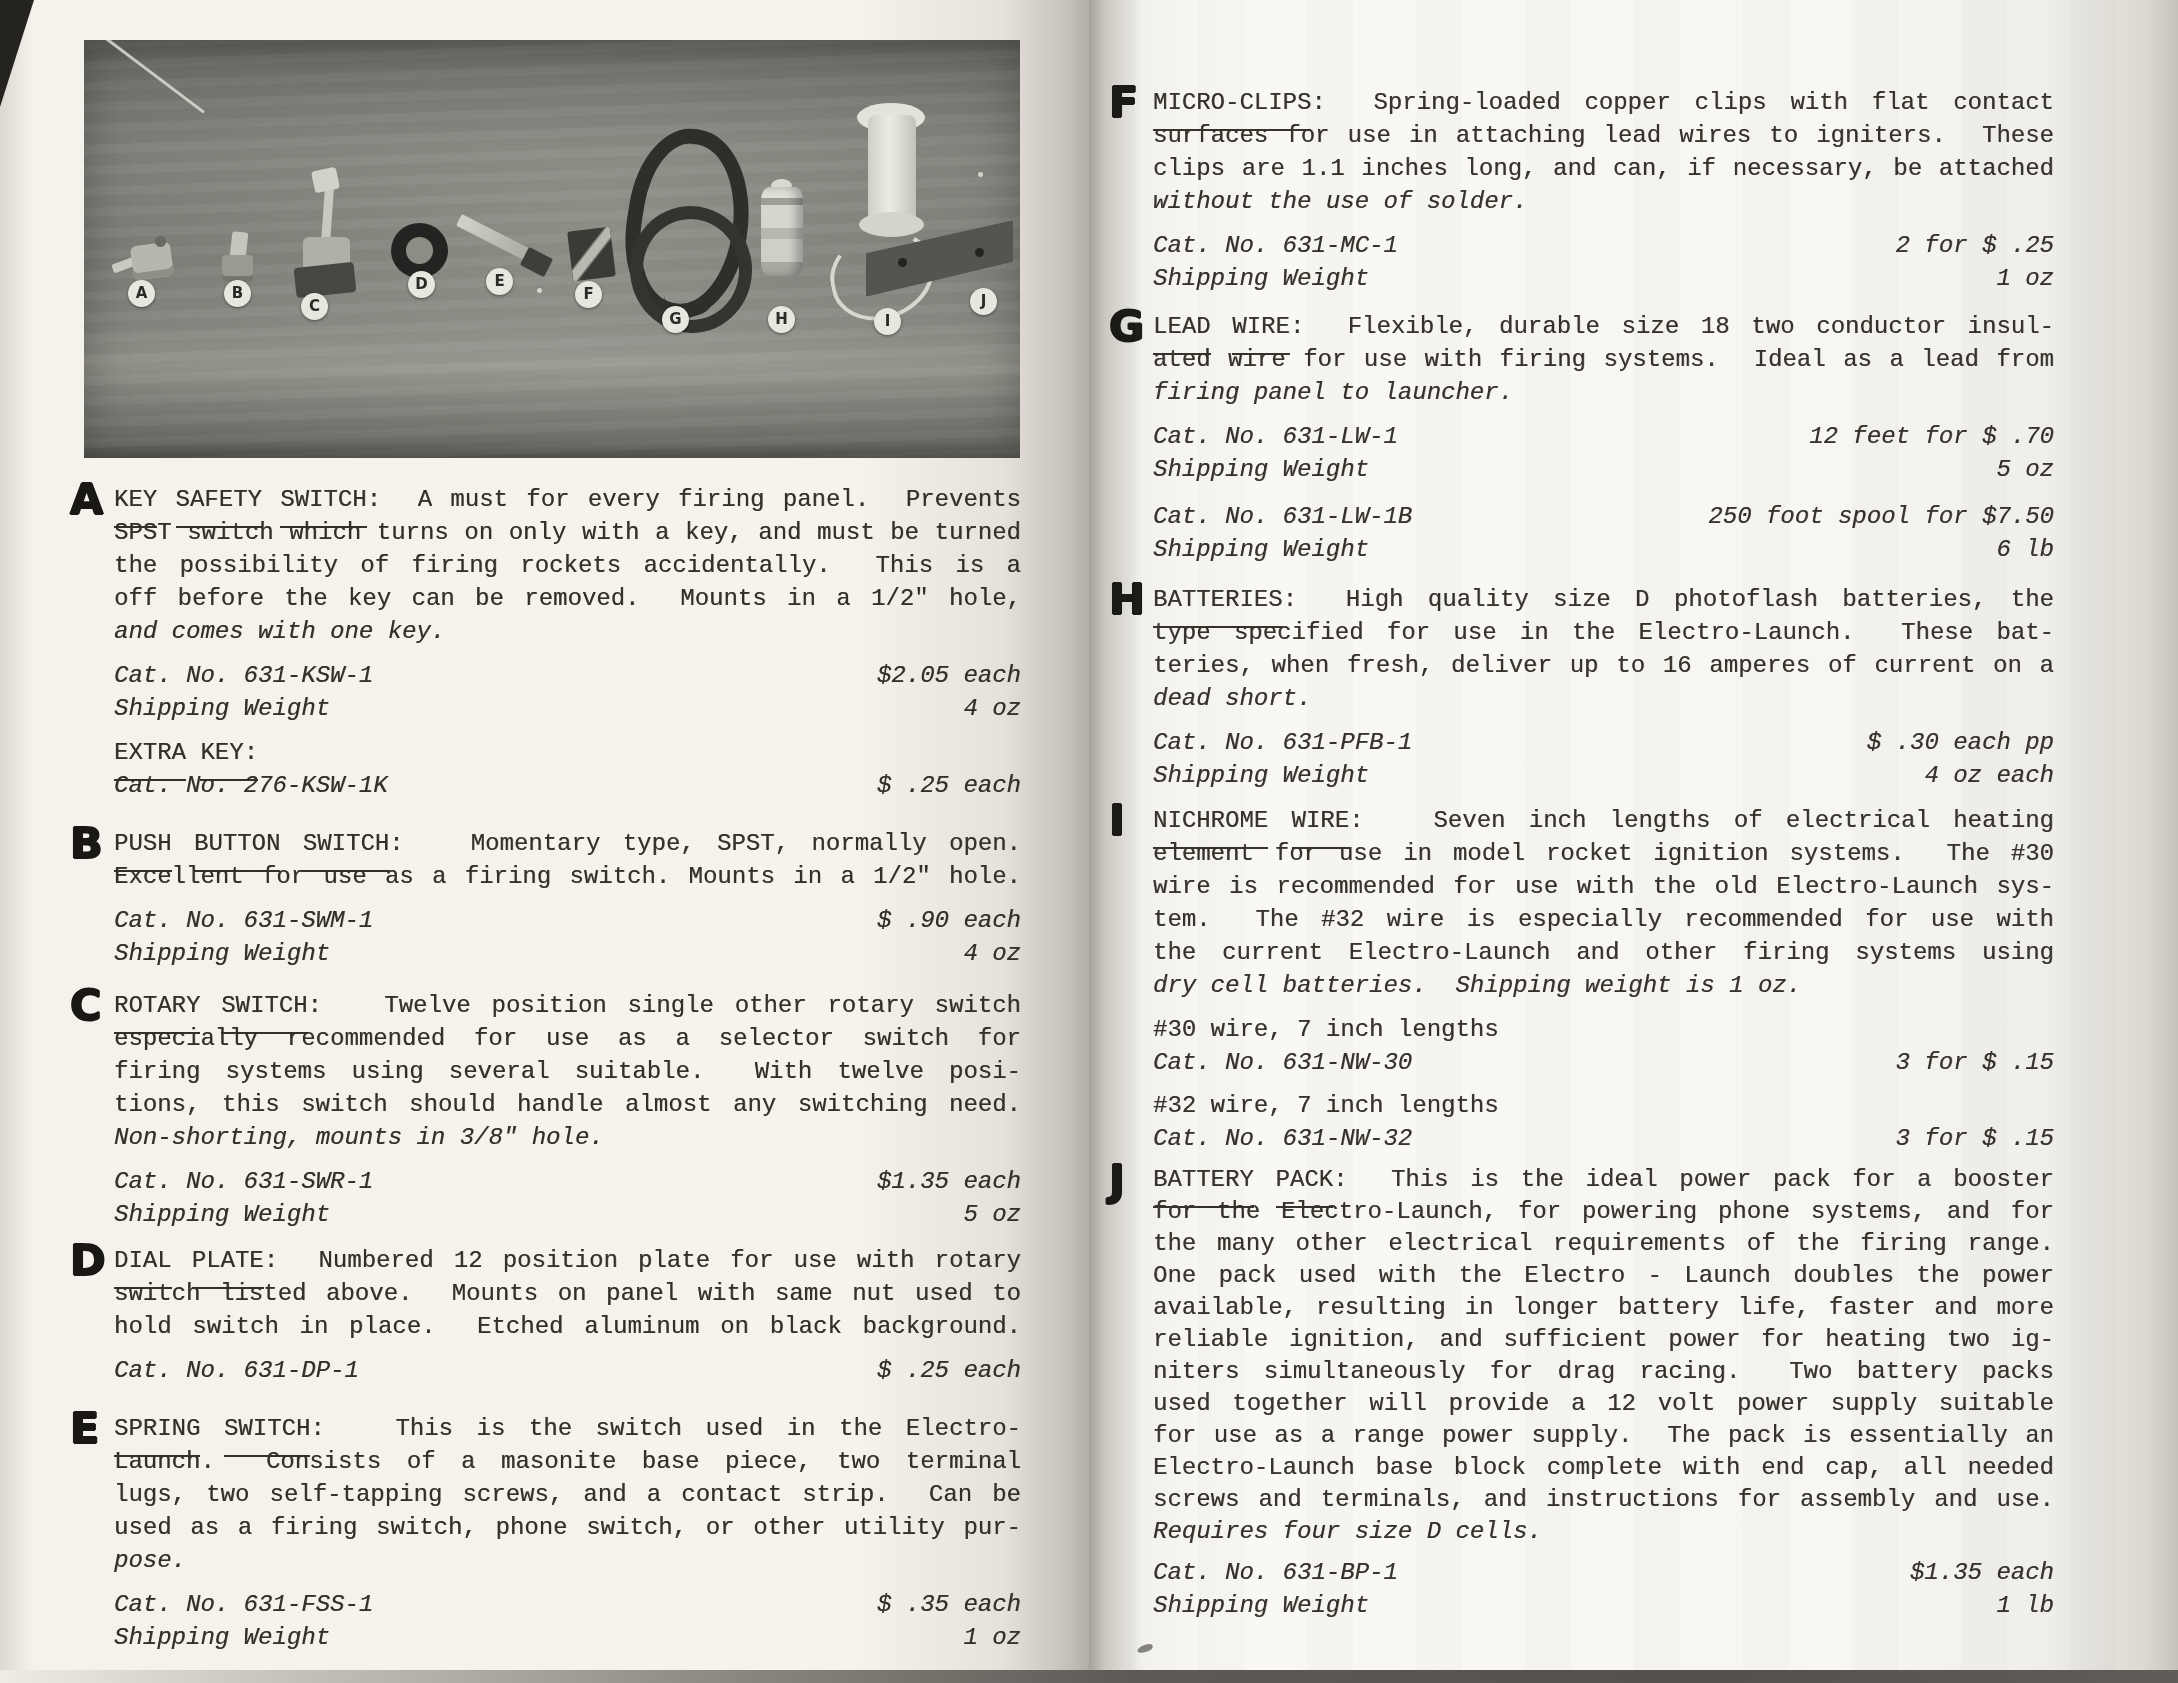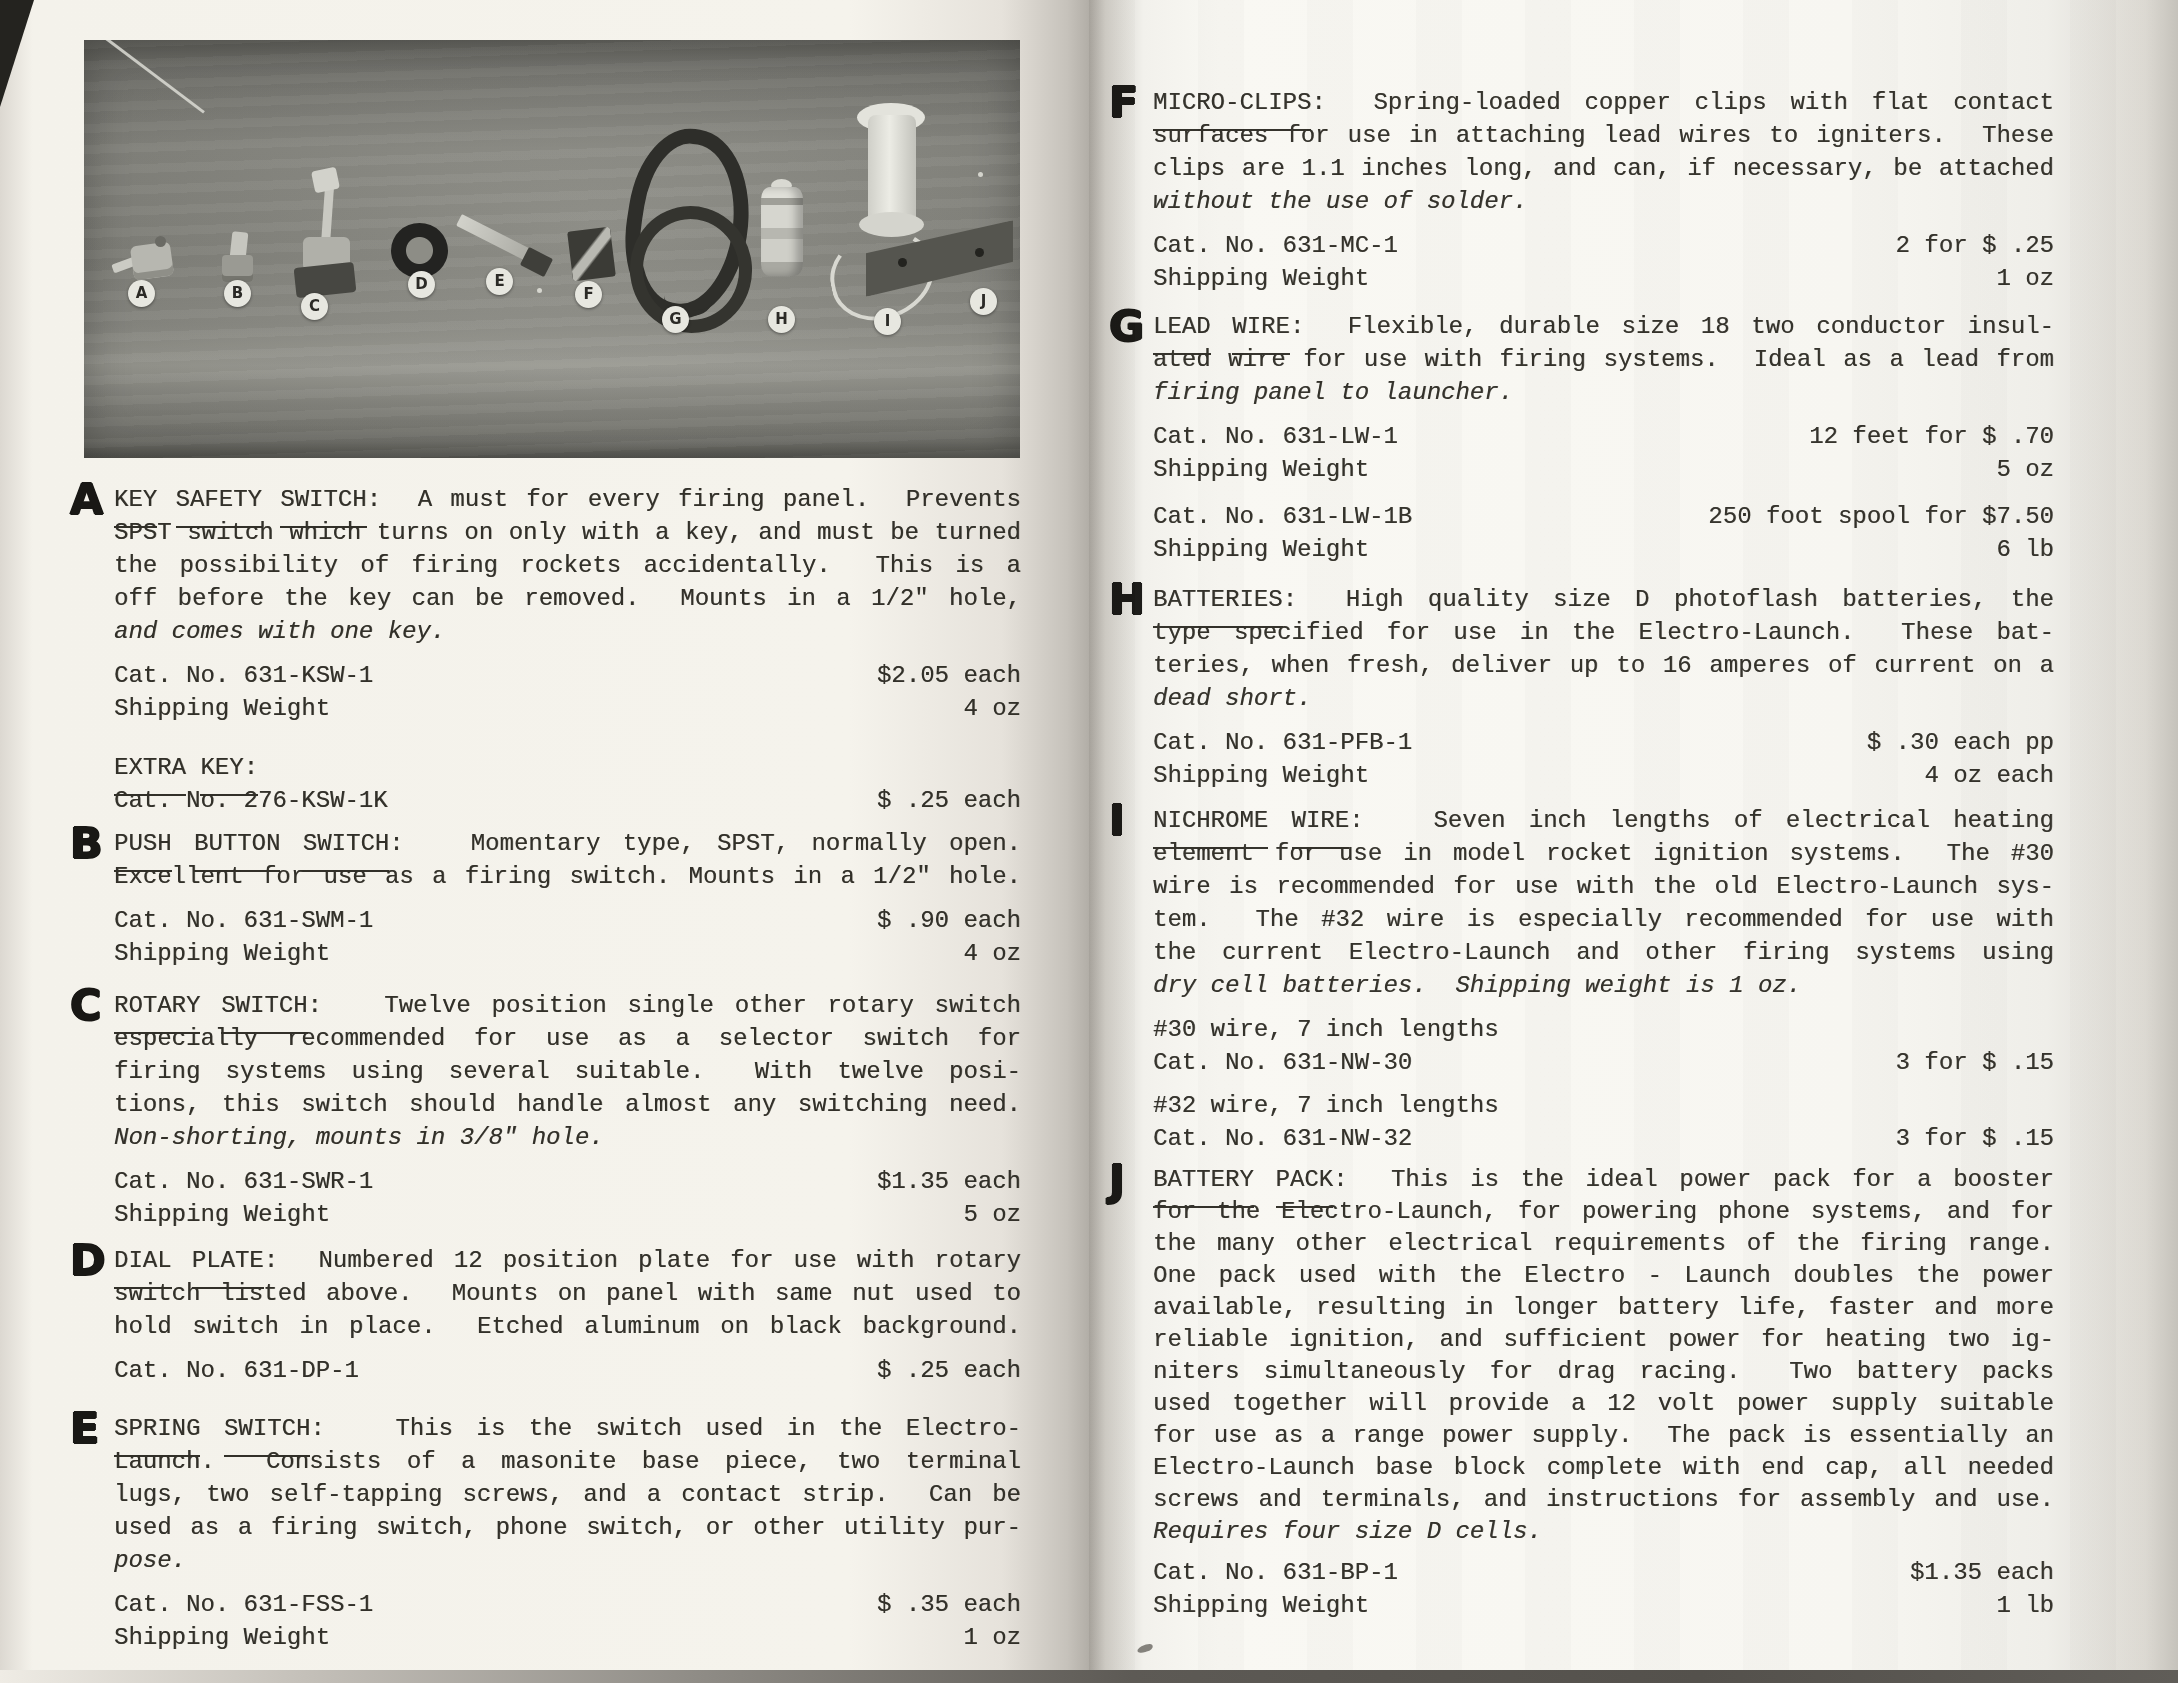--- a/index.html
+++ b/index.html
@@ -40,21 +40,21 @@
     font-family:"DejaVu Sans",sans-serif; font-weight:bold; font-size:43px; line-height:46px;
     color:#191815;
     text-shadow:1px 0 0 #191815,-1px 0 0 #191815,0 1px 0 #191815,0 -1px 0 #191815;
   }
   .tl { text-align:justify; text-align-last:justify; white-space:pre-wrap; }
   .tl.flush { text-align-last:left;font-style:italic; }
   .xl { text-align:left; white-space:pre-wrap; }
   .uw { border-bottom:2px solid #323029; padding-bottom:13px; }
   .pblock { margin-top:11px; }
   .pblock.second { margin-top:14px; }
-  .prow { display:flex; justify-content:space-between; }
+  .prow { display:flex; justify-content:space-between;font-style:italic; }
   .prow span { white-space:pre; }
   .sub { margin-top:11px; }
   .sub + .sub { margin-top:10px; }
   .tight .tl { line-height:32px; }
 
   
   #photo {
     position:absolute; left:84px; top:40px; width:936px; height:418px; overflow:hidden;
     background:
       radial-gradient(ellipse at 55% 45%, rgba(255,255,255,0.06), rgba(0,0,0,0.12) 90%),
@@ -178,21 +178,21 @@
       <div class="pblock">
         <div class="prow">
             <span>Cat. No. 631-KSW-1</span>
             <span>$2.05 each</span>
           </div>
         <div class="prow">
             <span>Shipping Weight</span>
             <span>4 oz</span>
           </div>
       </div>
-      <div class="pblock" style="margin-top:26px">
+      <div class="pblock" style="margin-top:11px">
         <div class="xl"><span class="hd"><span class="uw">EXTRA</span> <span class="uw">KEY:</span></span></div>
         <div class="prow">
             <span>Cat. No. 276-KSW-1K</span>
             <span>$ .25 each</span>
           </div>
       </div>
     </section>
 
     <section class="sec sec-left tw" style="top:827px">
       <div class="badge">B</div>

